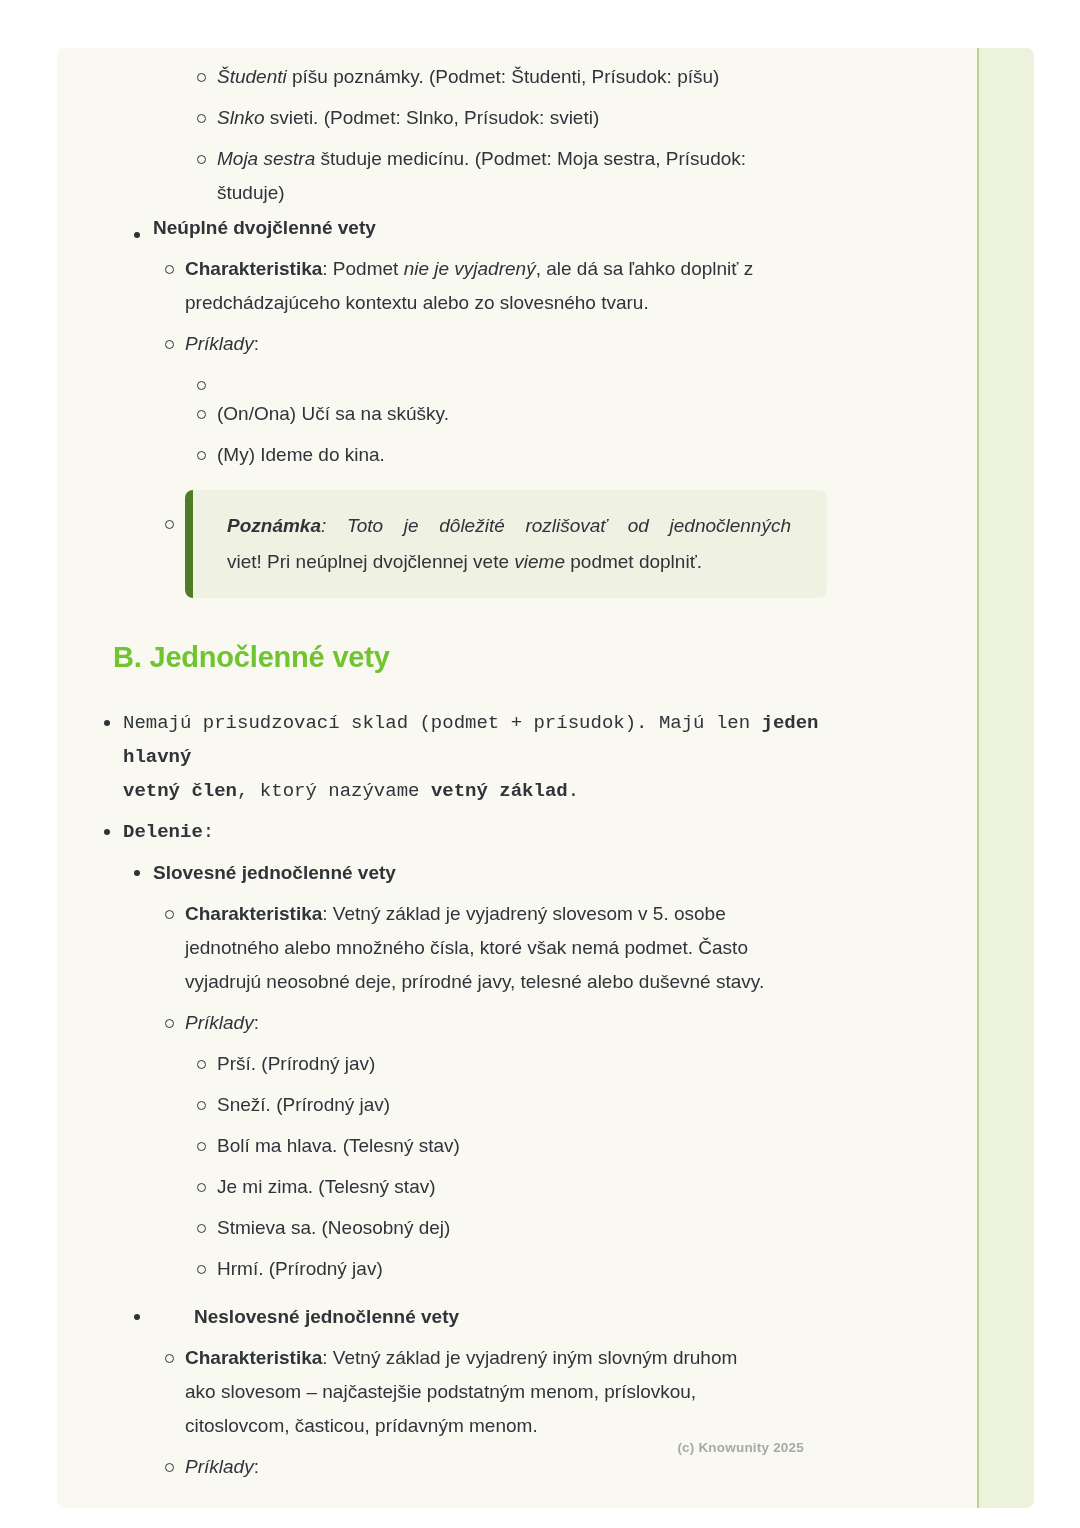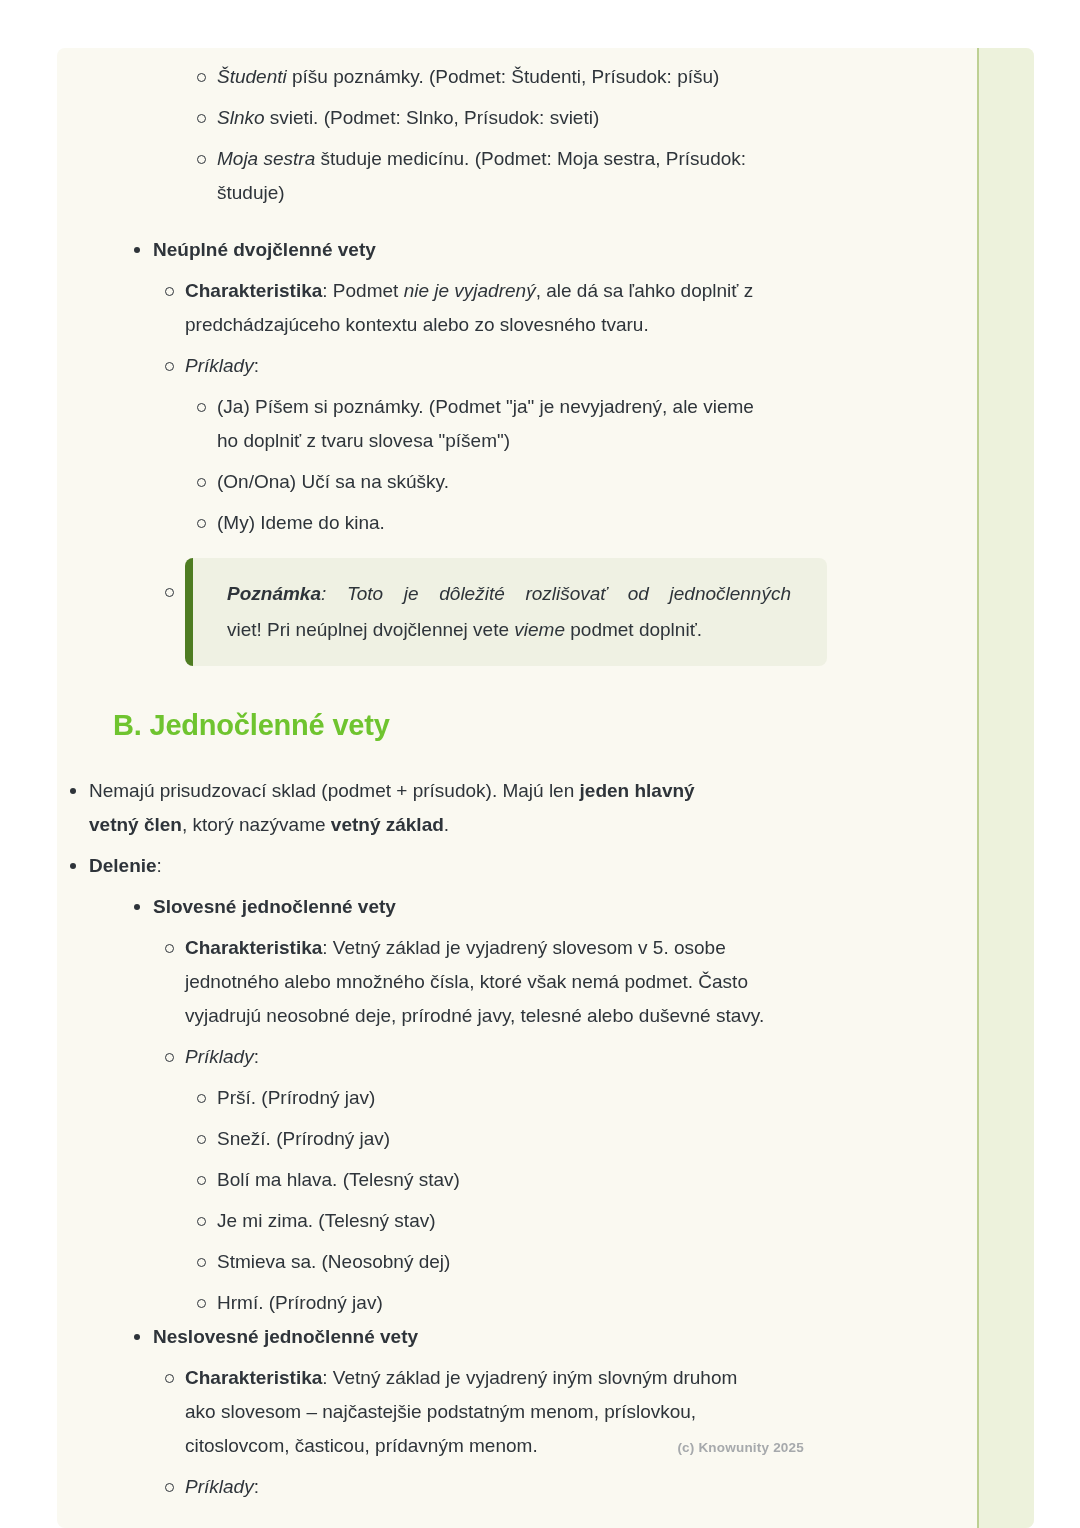--- a/index.html
+++ b/index.html
@@ -26,23 +26,23 @@
   }
   .edge-strip{
     position:absolute;top:0;right:0;bottom:0;width:57px;
     background:var(--edge-strip-bg);
     border-left:2px solid var(--edge-strip-line);
     border-radius:0 8px 8px 0;
   }
   .content{position:relative;padding:12px 70px 24px 0;z-index:1;}
   .item{display:flex;align-items:flex-start;margin-top:7px;}
   .item.first{margin-top:0;}
-  .mt11{margin-top:23px;}
-  .mt14{margin-top:0;}
-  .lv0{}
+  .mt11{margin-top:1px;align-items:center;}
+  .mt14{margin-top:14px;justify-content:space-between;}
+  .lv0{padding-left:34px;font-family:Liberation Mono, monospace;}
   .lv1{padding-left:64px;}
   .lv2{padding-left:96px;}
   .lv3{padding-left:128px;}
   .gcol{flex:0 0 32px;display:flex;justify-content:center;padding-top:13px;}
   .glyph{display:block;}
   .glyph.disc{width:6px;height:6px;border-radius:50%;background:var(--text-color);margin-top:1px;}
   .glyph.circle{width:9px;height:9px;border-radius:50%;border:1.7px solid var(--text-color);}
   .txt{flex:1;min-width:0;font-size:19px;line-height:34px;max-width:770px;}
   .txt .tline{white-space:normal;}
   .b{font-weight:bold;}
@@ -125,24 +125,20 @@
             <span class="glyph circle"></span>
           </span>
         <div class="txt">
             <div class="tline"><span class="i">Príklady</span><span>:</span></div>
           </div>
       </div>
       <div class="item lv3">
         <span class="gcol">
             <span class="glyph circle"></span>
           </span>
-        <div class="txt">
-            <div class="tline"><span>(Ja) Píšem si poznámky. (Podmet "ja" je nevyjadrený, ale vieme</span></div>
-            <div class="tline"><span>ho doplniť z tvaru slovesa "píšem")</span></div>
-          </div>
       </div>
       <div class="item lv3">
         <span class="gcol">
             <span class="glyph circle"></span>
           </span>
         <div class="txt">
             <div class="tline"><span>(On/Ona) Učí sa na skúšky.</span></div>
           </div>
       </div>
       <div class="item lv3">

